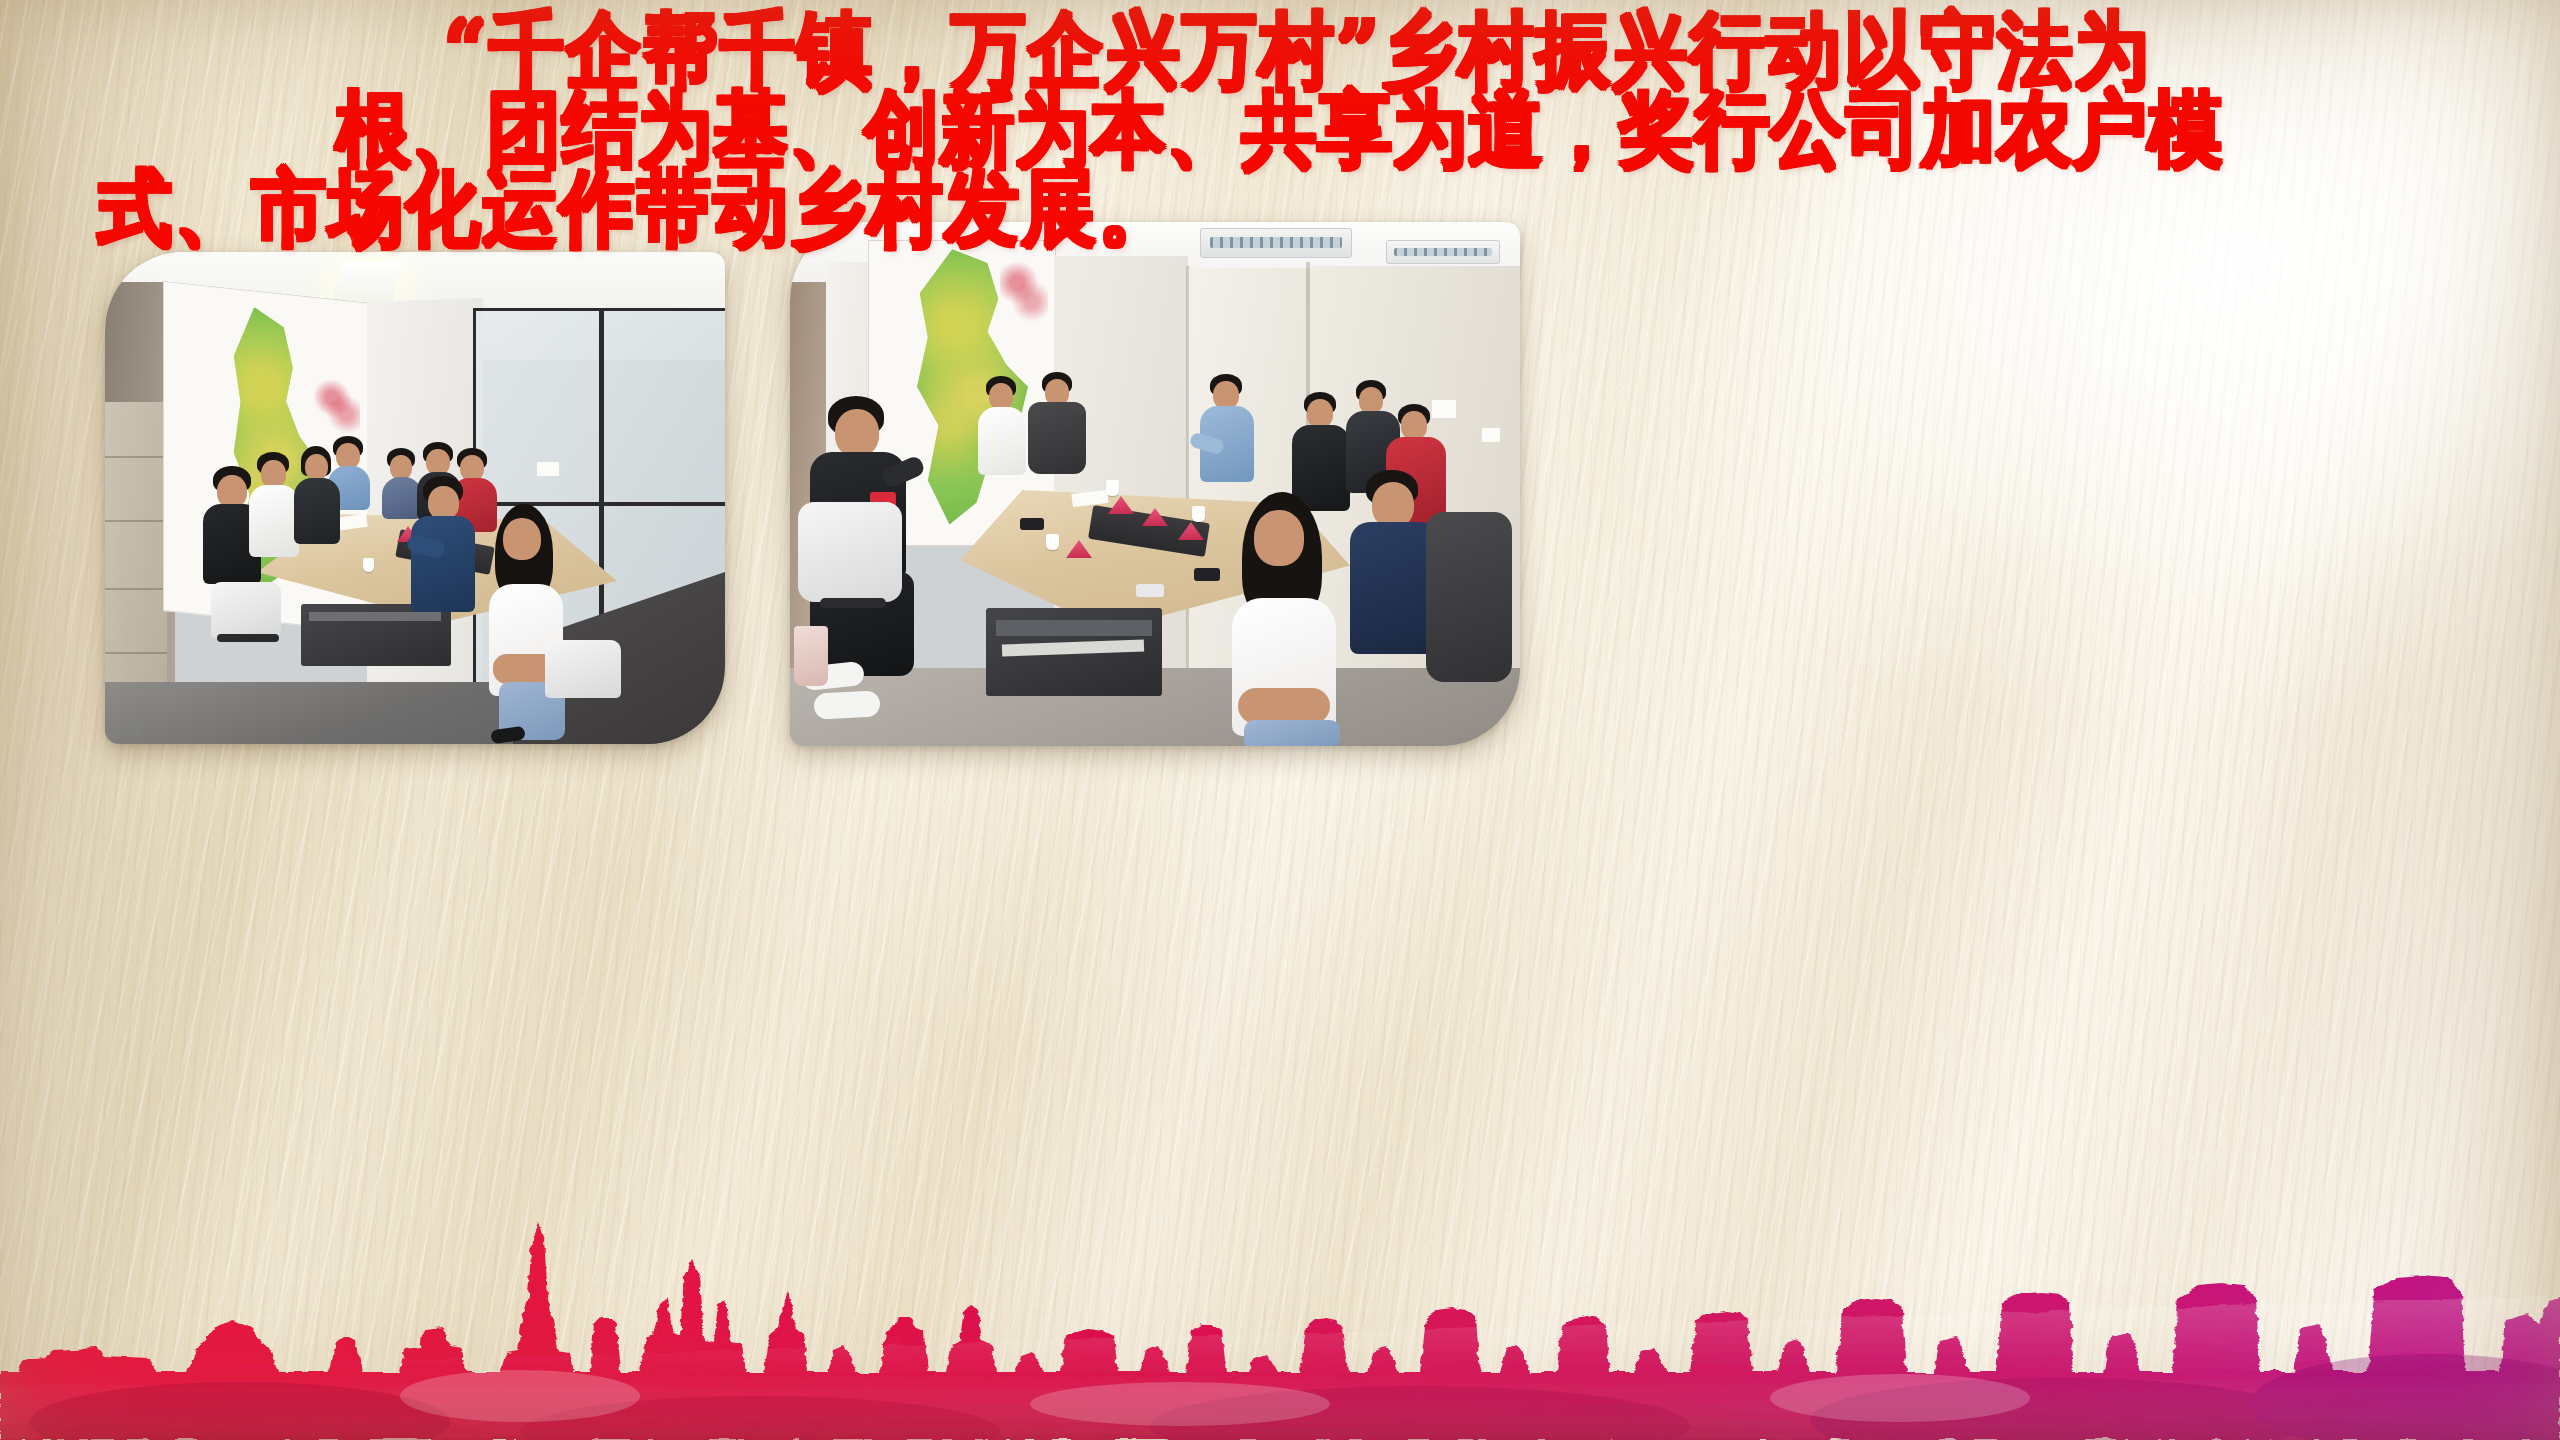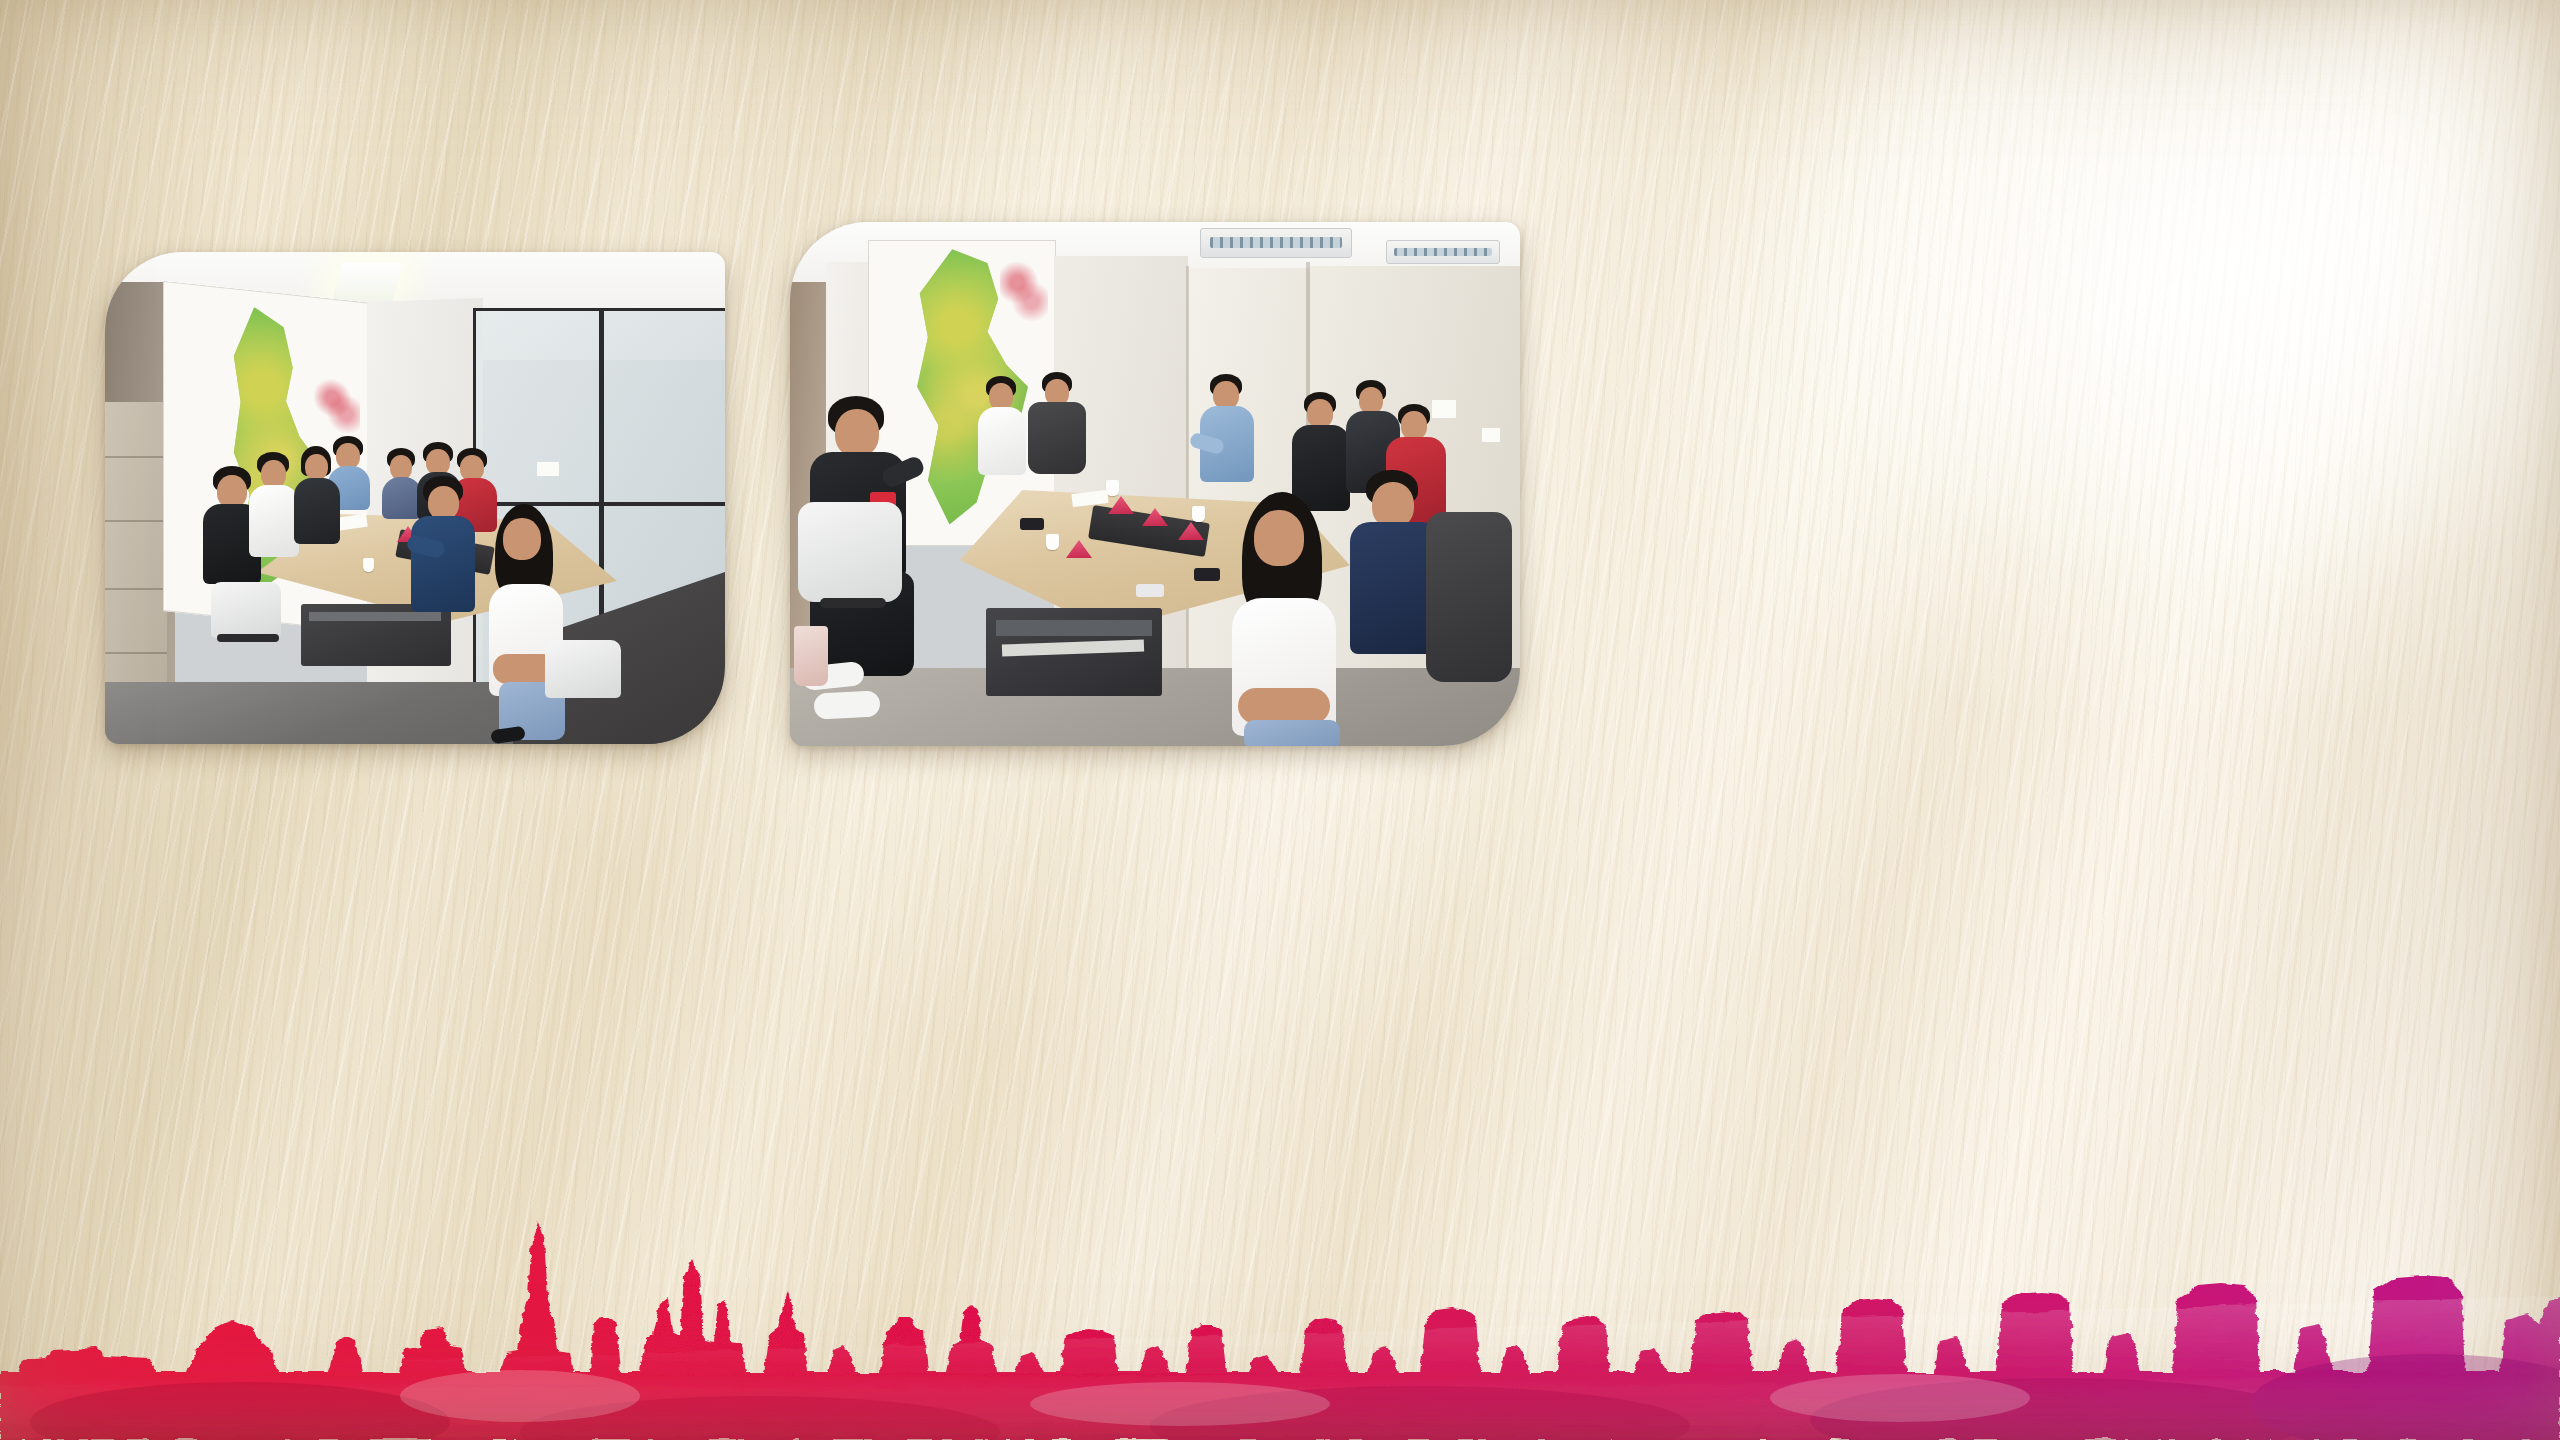--- a/index.html
+++ b/index.html
@@ -137,20 +137,25 @@
 
   
   .edge{position:absolute;inset:0;pointer-events:none;z-index:8;
     box-shadow:inset 0 0 150px rgba(150,124,80,.30), inset 0 0 48px rgba(150,124,80,.16);}
 </style>
 </head>
 <body>
 
 <div id="poster">
 
+  <div class="headline">
+    <span class="hl-line l1">“千企帮千镇，万企兴万村”乡村振兴行动以守法为</span>
+    <span class="hl-line l2">根、团结为基、创新为本、共享为道，奖行公司加农户模</span>
+    <span class="hl-line l3">式、市场化运作带动乡村发展。</span>
+  </div>
 
   <div class="photo photo-left">
     <div class="scene">
 
       <div class="ceil" style="left:0;top:0;width:100%;height:108px;background:linear-gradient(180deg,#fbfbfa,#eceae6);"></div>
       <div class="lamp" style="left:232px;top:10px;width:60px;height:42px;transform:skewX(-14deg);"></div>
       <div class="ac" style="left:230px;top:60px;width:110px;height:22px;transform:skewY(3deg);">
           <i></i>
         </div>
 

